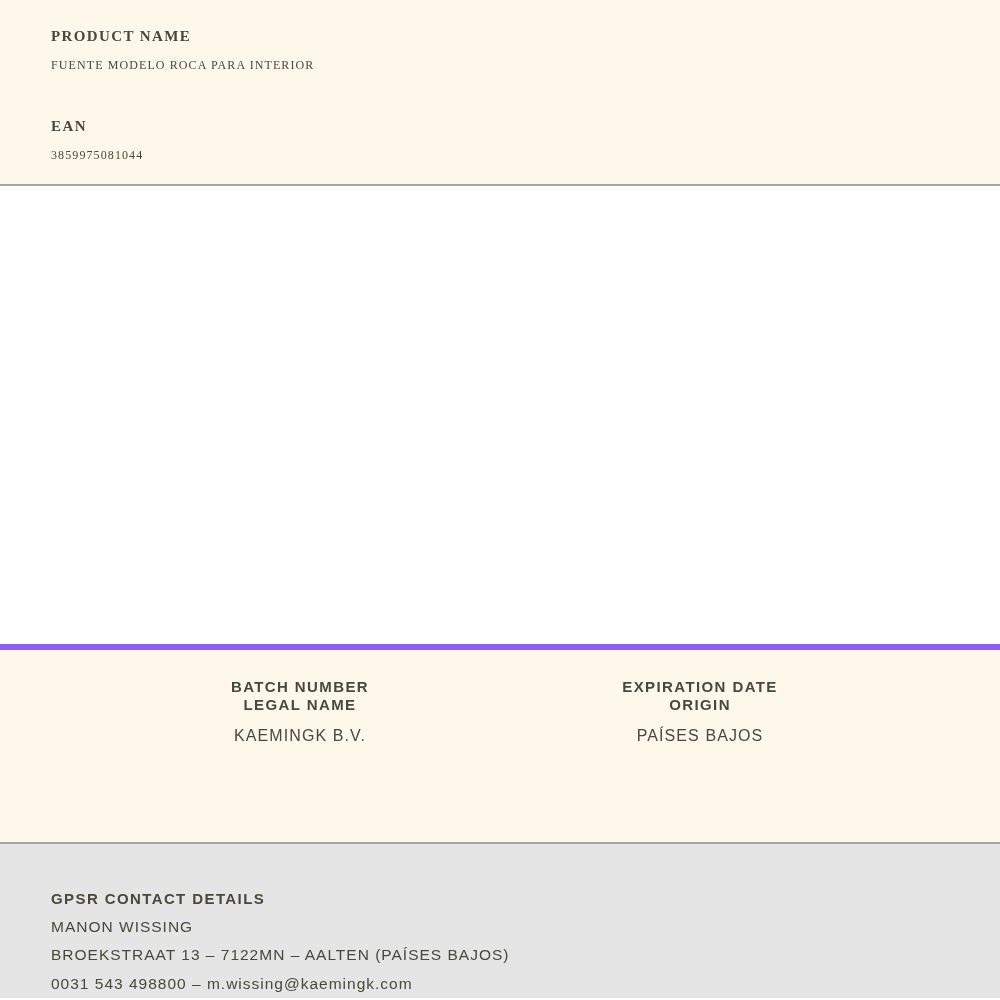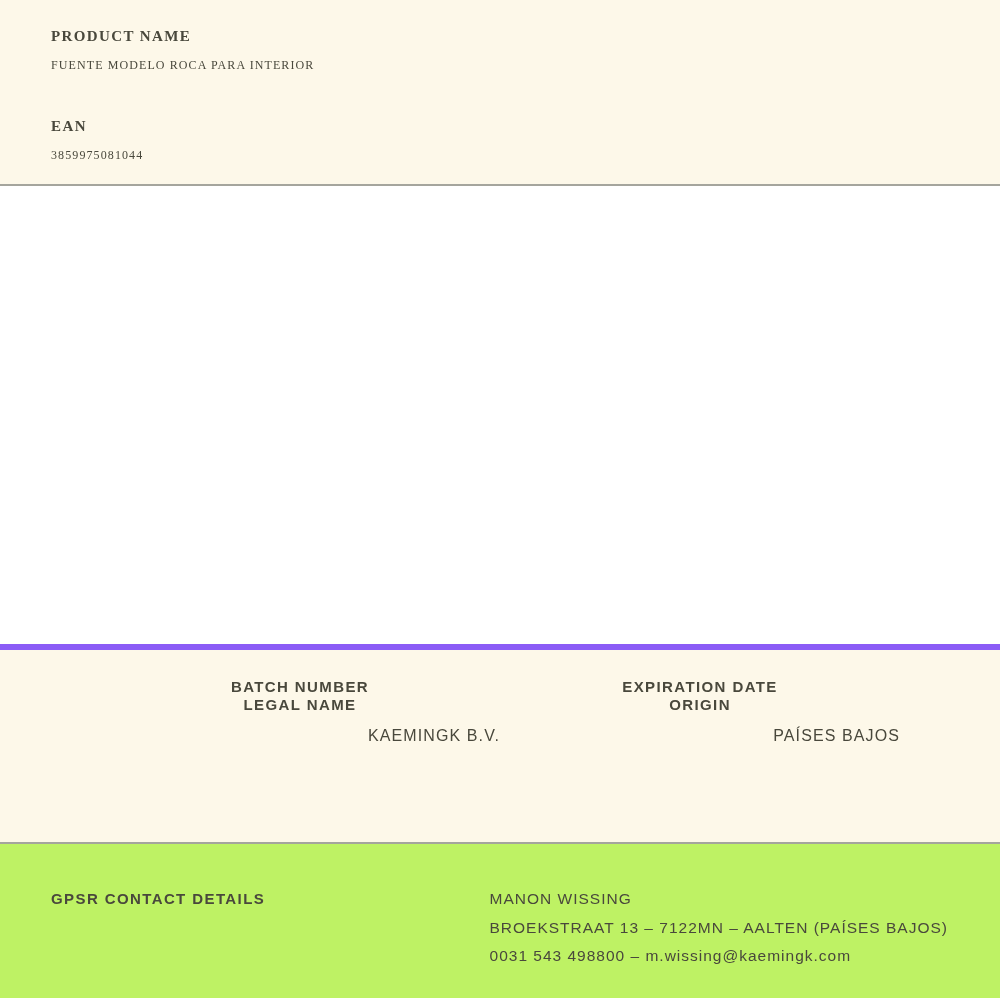--- a/index.html
+++ b/index.html
@@ -70,32 +70,32 @@
   .row-legal {
   }
   .row-values {
     margin-top: 12px;
   }
   .cell-value {
     font-size: 16px;
     font-weight: 400;
     letter-spacing: 1.1px;
     line-height: 19px;
-    text-align: right;
   }
 
   
   .bottom {
     height: 156px;
-    background: #bef264;
+    background: #e5e5e5;
     border-top: 2px solid #A5A59D;
     padding: 41px 52px 0 51px;
     display: flex;
     justify-content: space-between;
     align-items: flex-start;
+    flex-direction: column;
   }
   .contact-label {
     font-size: 15px;
     font-weight: 700;
     letter-spacing: 1.4px;
     line-height: 18px;
     padding-top: 5px;
   }
   .contact-lines {
     text-align: left;

